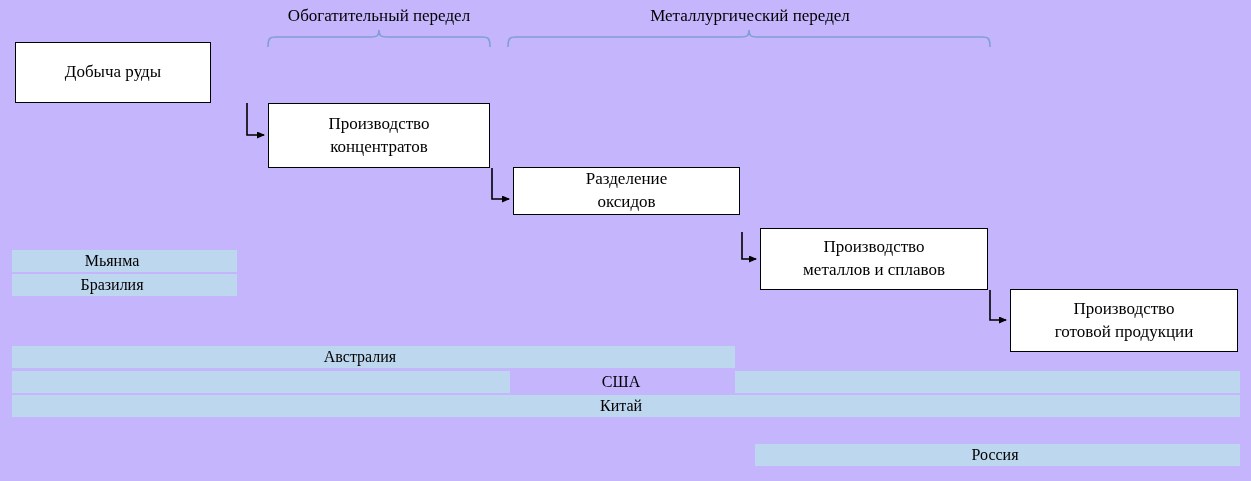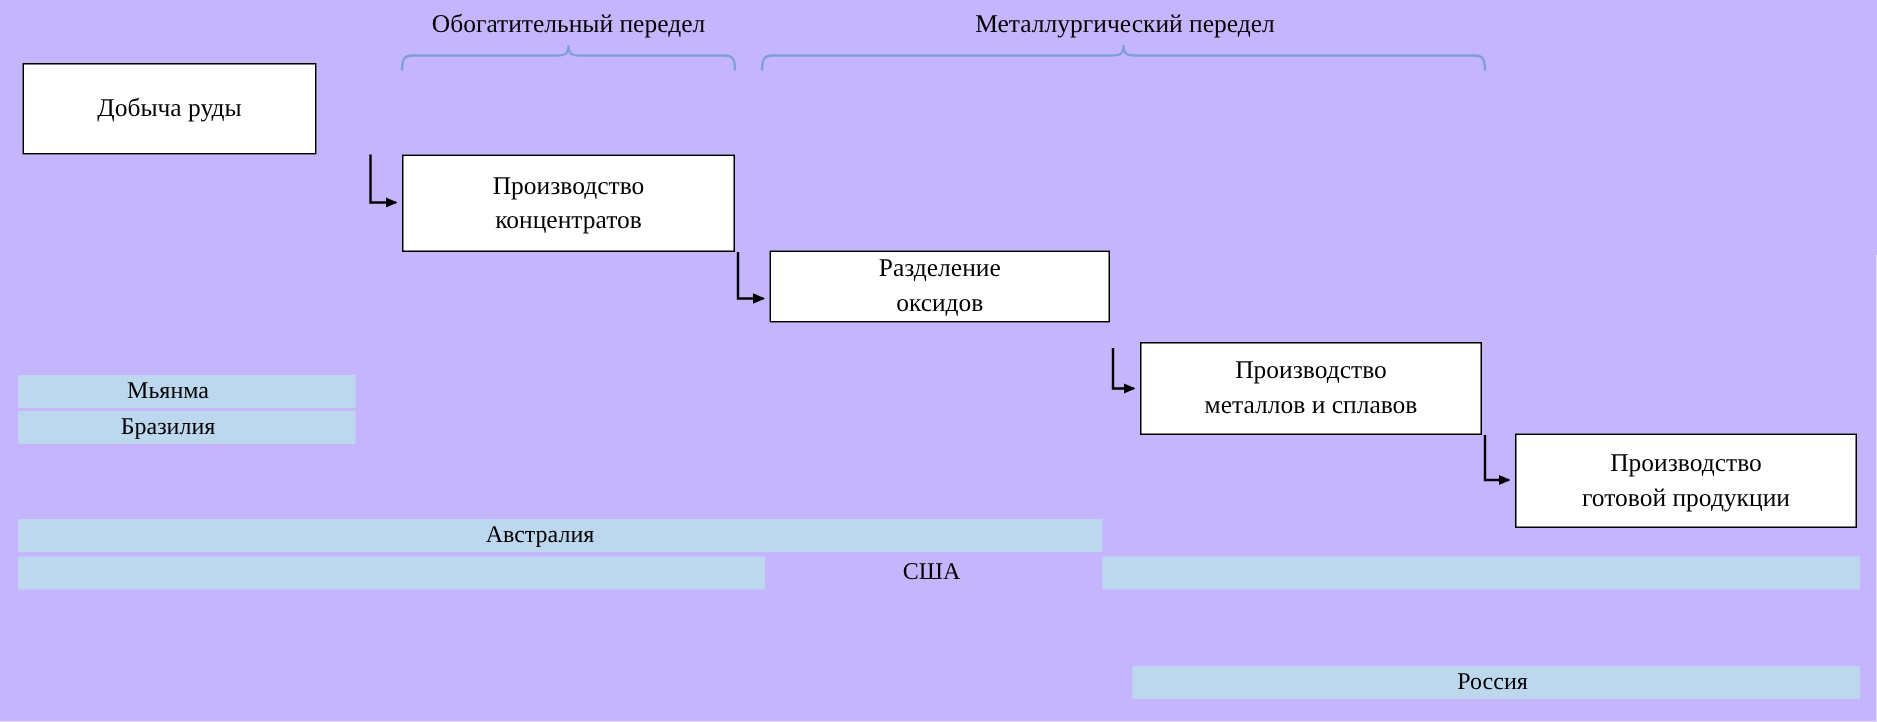--- a/index.html
+++ b/index.html
@@ -110,20 +110,24 @@
     <div class="bar-seg" style="left:12px;width:498px"></div>
     <div class="bar-seg" style="left:735px;width:505px"></div>
     <span class="bar-label" style="left:621px">США</span>
   </div>
 
   <div class="bar-row" style="top:346px">
     <div class="bar-seg" style="left:12px;width:723px"></div>
     <span class="bar-label" style="left:360px">Австралия</span>
   </div>
 
+  <div class="bar-row" style="top:395px">
+    <div class="bar-seg" style="left:12px;width:1228px"></div>
+    <span class="bar-label" style="left:621px">Китай</span>
+  </div>
 
 
   <div class="bar-row" style="top:444px">
     <div class="bar-seg" style="left:755px;width:485px"></div>
     <span class="bar-label" style="left:995px">Россия</span>
   </div>
 
 </div>
 
 </body></html>

